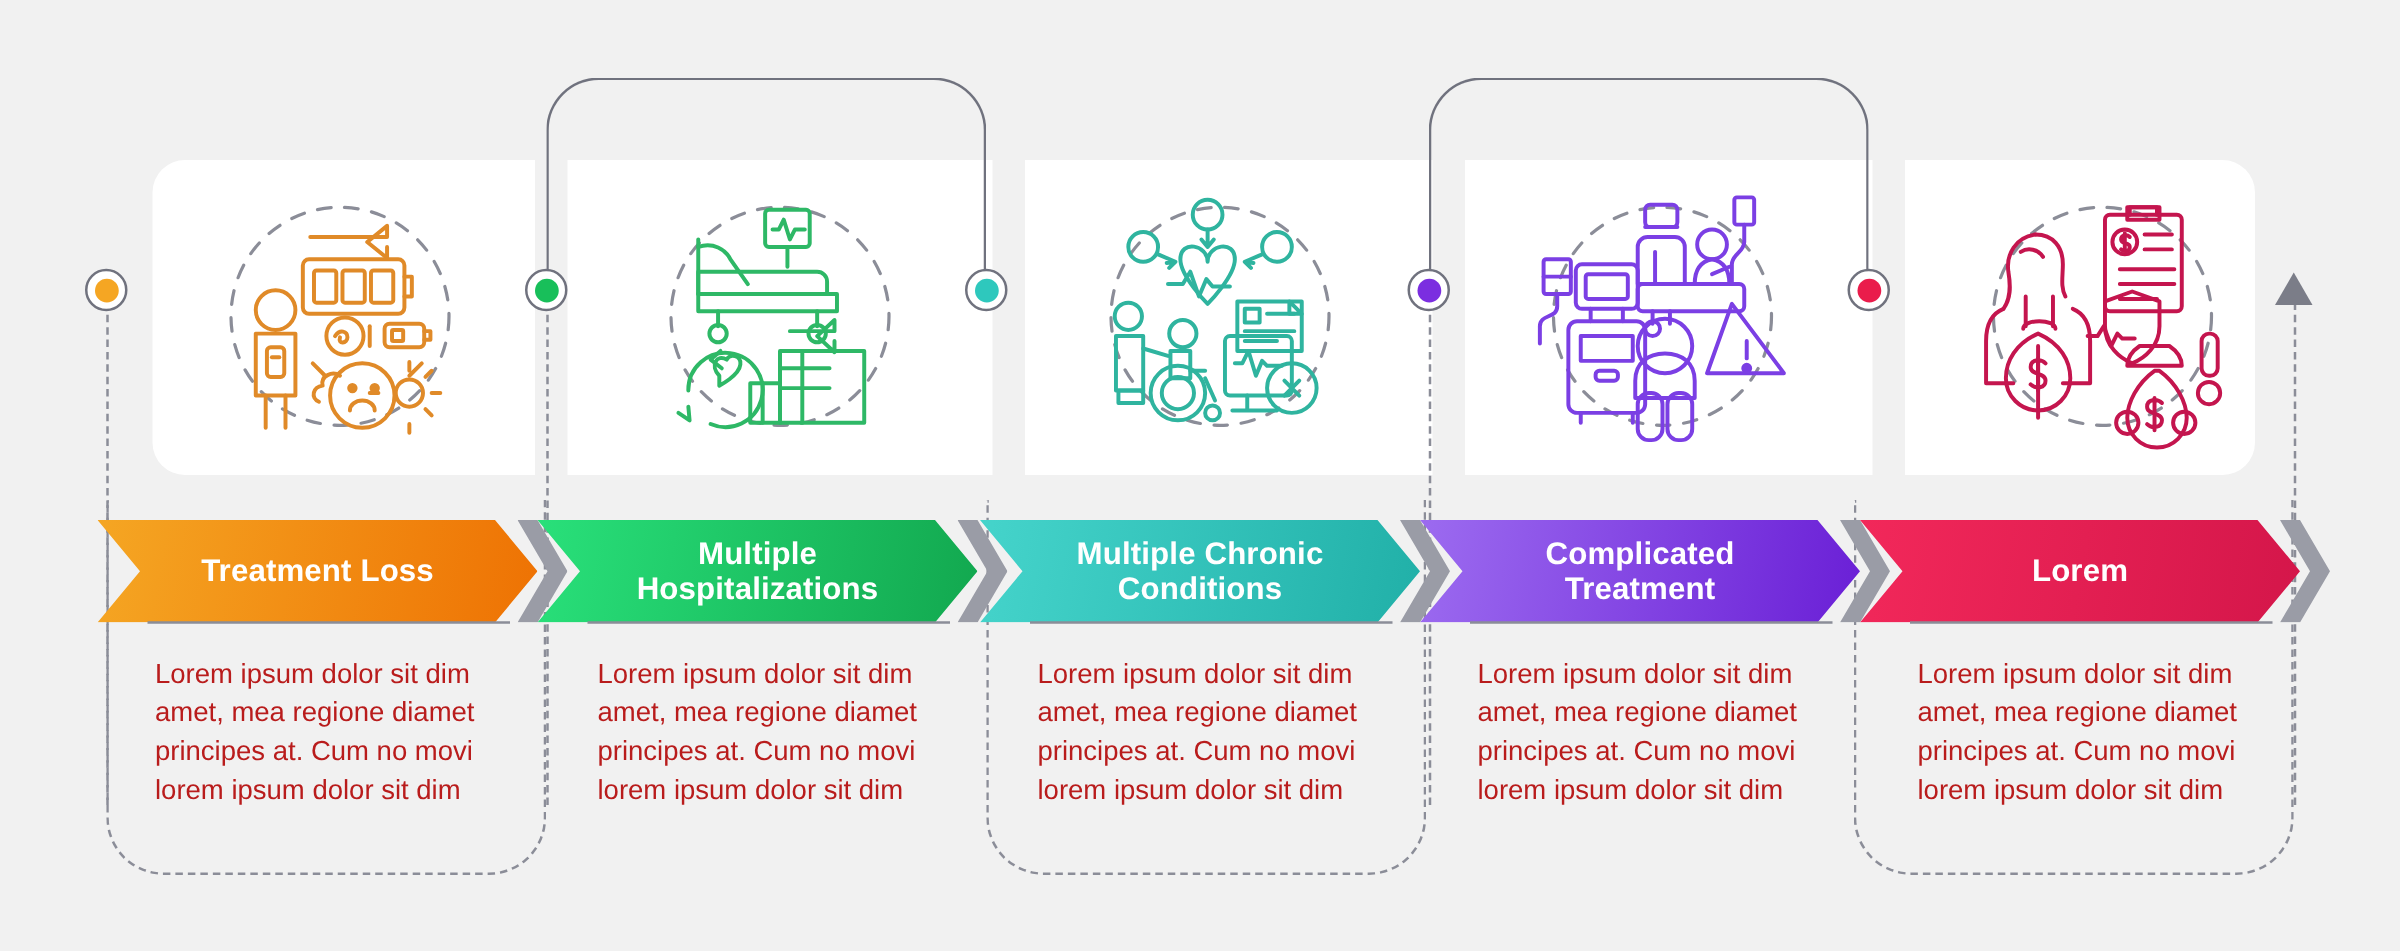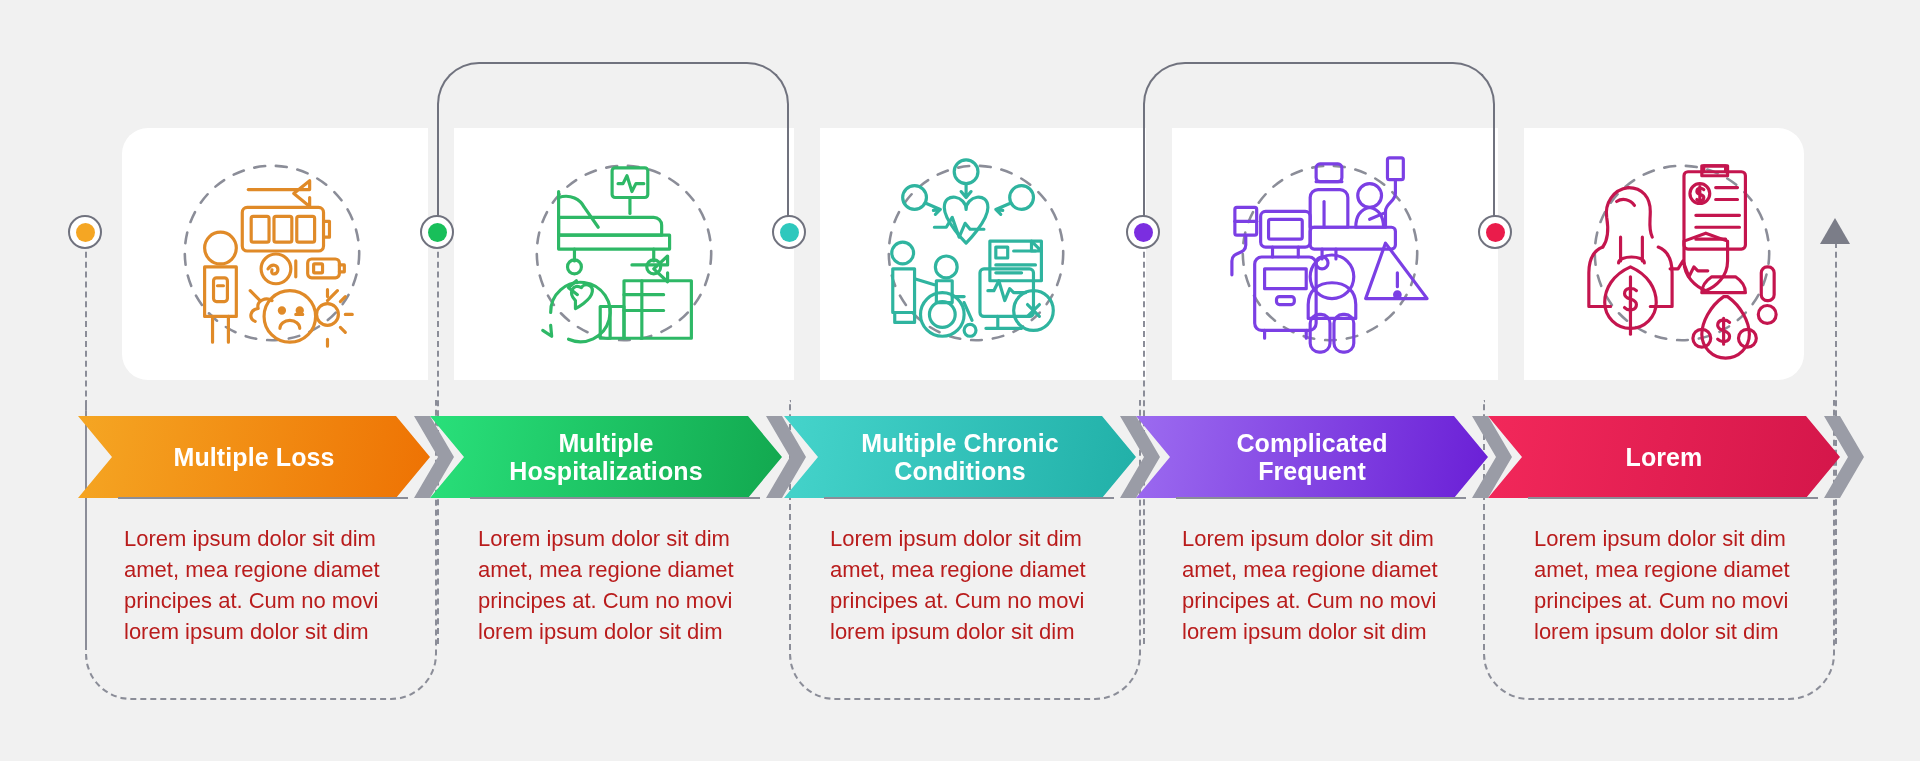--- a/index.html
+++ b/index.html
@@ -342,33 +342,33 @@
     </svg>
   </div>
 
   <div class="chev-ghost" style="left:414px; top:416px;"></div>
   <div class="chev-ghost" style="left:766px; top:416px;"></div>
   <div class="chev-ghost" style="left:1120px; top:416px;"></div>
   <div class="chev-ghost" style="left:1472px; top:416px;"></div>
   <div class="chev-ghost" style="left:1824px; top:416px;"></div>
 
   <div class="chev first" style="left: 78px; top: 416px; width: 352px; background: linear-gradient(100deg, rgb(245, 166, 35) 0%, rgb(238, 114, 3) 100%);">
-    <span>Multiple Loss</span>
+    <span>Treatment Loss</span>
   </div>
   <div class="chev" style="left: 430px; top: 416px; width: 352px; background: linear-gradient(100deg, rgb(41, 224, 122) 0%, rgb(18, 168, 79) 100%);">
     <span>Multiple
 Hospitalizations</span>
   </div>
   <div class="chev" style="left: 784px; top: 416px; width: 352px; background: linear-gradient(100deg, rgb(69, 212, 203) 0%, rgb(33, 176, 168) 100%);">
     <span>Multiple Chronic
 Conditions</span>
   </div>
   <div class="chev" style="left: 1136px; top: 416px; width: 352px; background: linear-gradient(100deg, rgb(156, 107, 240) 0%, rgb(106, 31, 214) 100%);">
     <span>Complicated
-Frequent</span>
+Treatment</span>
   </div>
   <div class="chev" style="left: 1488px; top: 416px; width: 352px; background: linear-gradient(100deg, rgb(242, 40, 90) 0%, rgb(212, 22, 74) 100%);">
     <span>Lorem</span>
   </div>
 
   <div class="chev-underline" style="left:118px; top:497px; width:290px;"></div>
   <div class="chev-underline" style="left:470px; top:497px; width:290px;"></div>
   <div class="chev-underline" style="left:824px; top:497px; width:290px;"></div>
   <div class="chev-underline" style="left:1176px; top:497px; width:290px;"></div>
   <div class="chev-underline" style="left:1528px; top:497px; width:290px;"></div>

